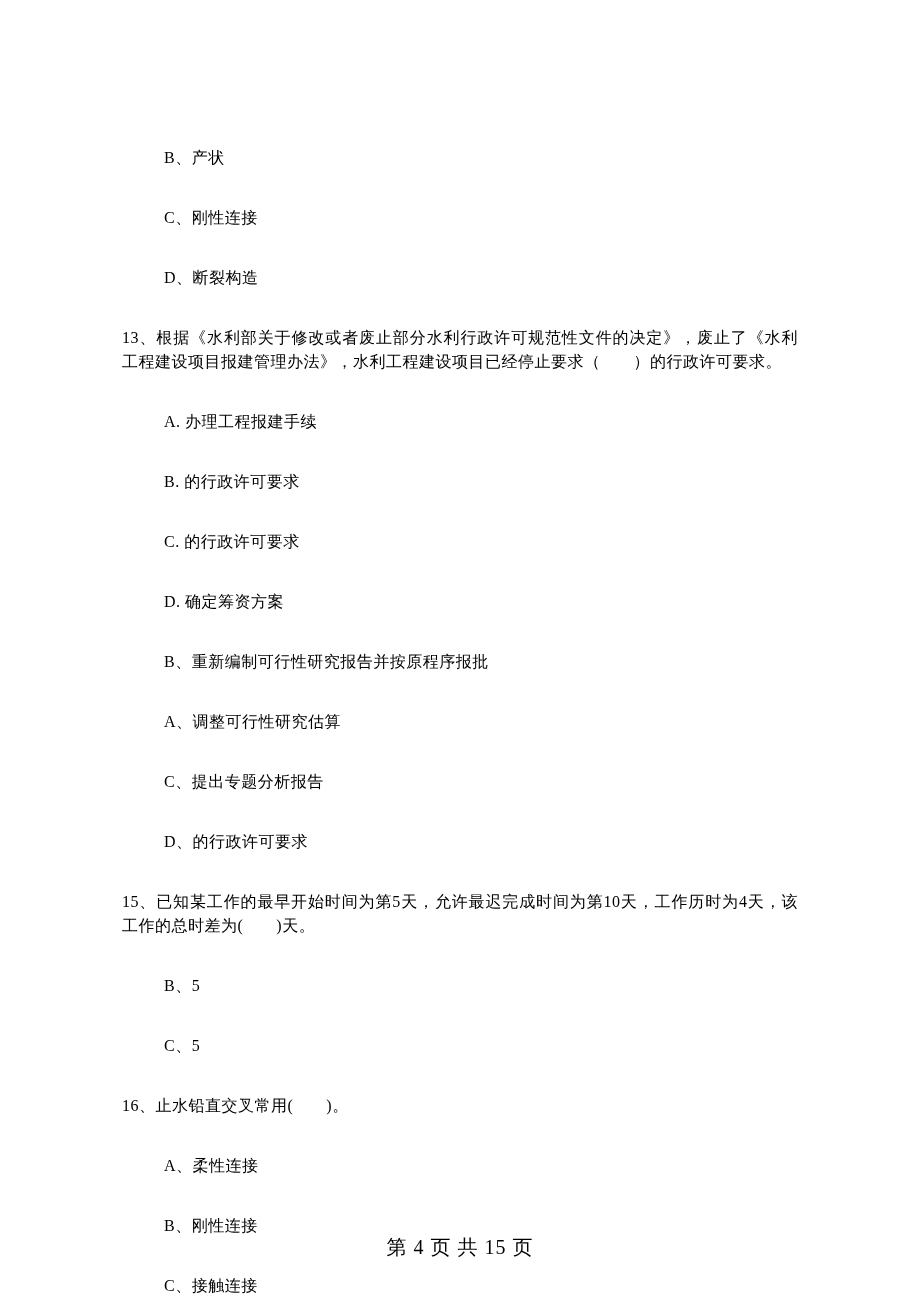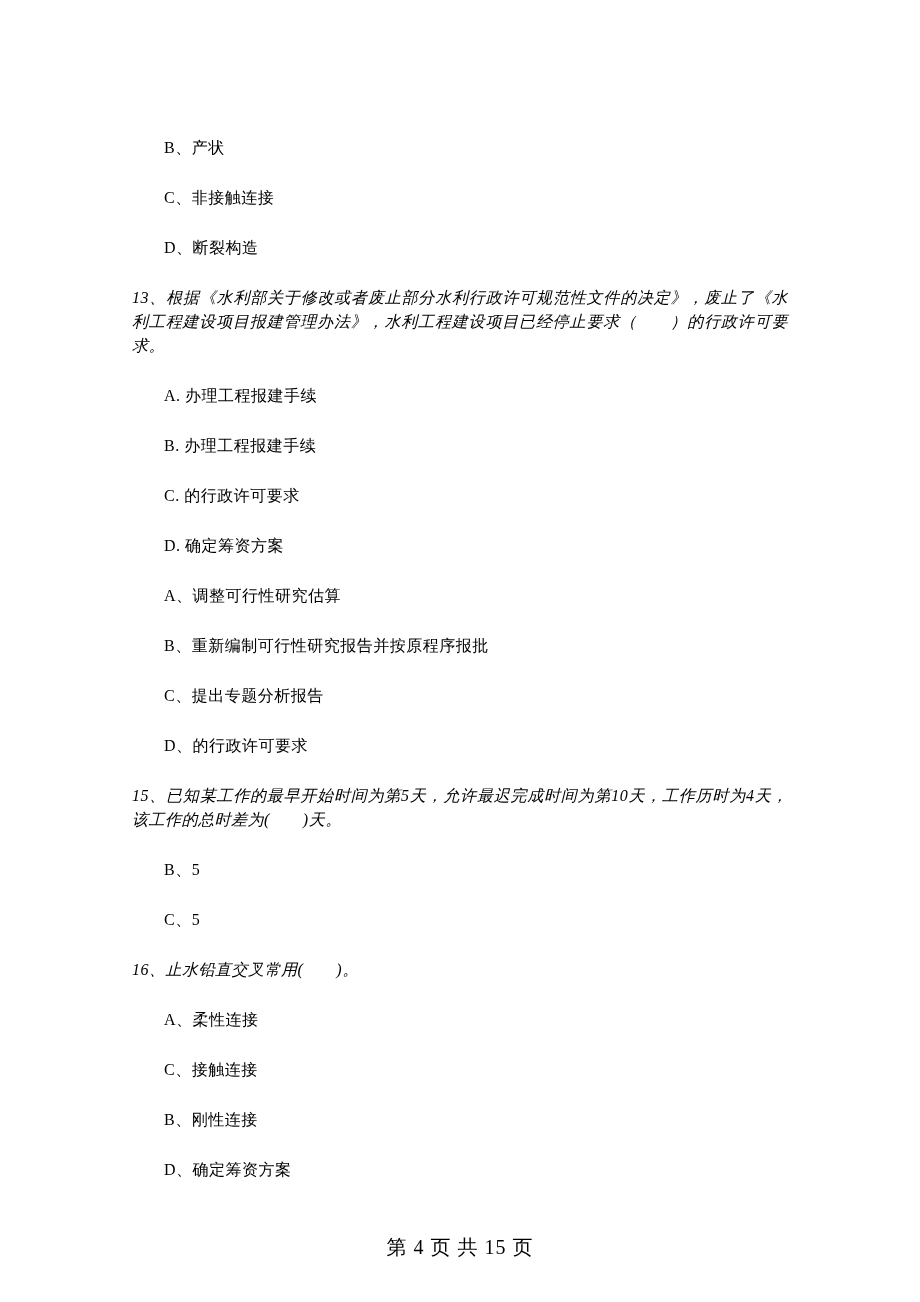--- a/index.html
+++ b/index.html
@@ -17,73 +17,72 @@
     height: 1302px;
     padding: 110px 120px 0 120px;
     position: relative;
     font-size: 16px;
     line-height: 1.5;
   }
   .option-block {
     padding-left: 44px;
   }
   .option {
-    margin: 26px 0;
+    margin: 36px 0;
     letter-spacing: 0.5px;
   }
   .question {
-    margin: 18px 12px;
+    margin: 18px 2px;
     text-align: justify;
     letter-spacing: 0.5px;
-    font-style: italic;
   }
   .footer {
     position: absolute;
     bottom: 40px;
     left: 0;
     width: 100%;
     text-align: center;
     font-size: 20px;
     letter-spacing: 1px;
   }
 </style>
 </head>
 <body>
 
 <div class="page">
 
   <div class="option-block">
     <div class="option">B、产状</div>
-    <div class="option">C、非接触连接</div>
+    <div class="option">C、刚性连接</div>
     <div class="option">D、断裂构造</div>
   </div>
 
   <div class="question">13、根据《水利部关于修改或者废止部分水利行政许可规范性文件的决定》，废止了《水利工程建设项目报建管理办法》，水利工程建设项目已经停止要求（　　）的行政许可要求。</div>
   <div class="option-block">
     <div class="option">A.  办理工程报建手续</div>
-    <div class="option">B.  办理工程报建手续</div>
+    <div class="option">B.  的行政许可要求</div>
     <div class="option">C.  的行政许可要求</div>
     <div class="option">D.  确定筹资方案</div>
   </div>
 
   <div class="option-block">
+    <div class="option">B、重新编制可行性研究报告并按原程序报批</div>
     <div class="option">A、调整可行性研究估算</div>
-    <div class="option">B、重新编制可行性研究报告并按原程序报批</div>
     <div class="option">C、提出专题分析报告</div>
     <div class="option">D、的行政许可要求</div>
   </div>
 
   <div class="question">15、已知某工作的最早开始时间为第5天，允许最迟完成时间为第10天，工作历时为4天，该工作的总时差为(　　)天。</div>
   <div class="option-block">
     <div class="option">B、5</div>
     <div class="option">C、5</div>
   </div>
 
   <div class="question">16、止水铅直交叉常用(　　)。</div>
   <div class="option-block">
     <div class="option">A、柔性连接</div>
+    <div class="option">B、刚性连接</div>
     <div class="option">C、接触连接</div>
-    <div class="option">B、刚性连接</div>
     <div class="option">D、确定筹资方案</div>
   </div>
 
   <div class="footer">第 4 页 共 15 页</div>
 </div>
 
 </body></html>

